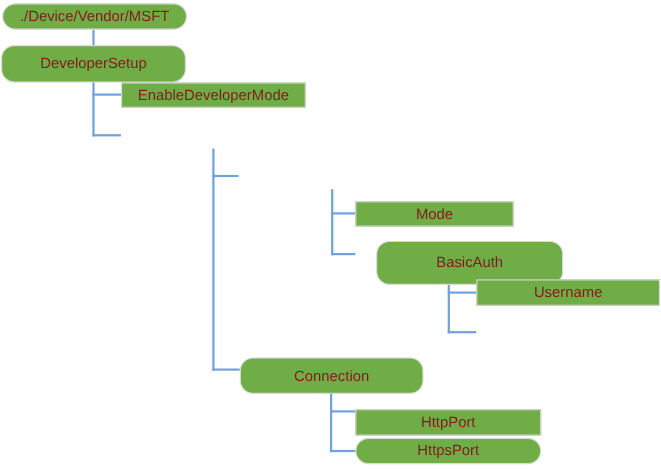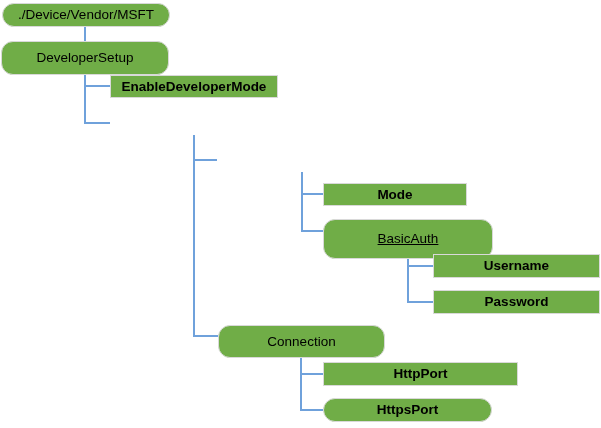--- a/index.html
+++ b/index.html
@@ -13,49 +13,49 @@
     height: 428px;
     background: #ffffff;
     font-family: "Liberation Sans", sans-serif;
     overflow: hidden;
   }
   .node {
     position: absolute;
     box-sizing: border-box;
     background: #70AD47;
     border: 1.5px solid #d9d9d9;
-    color: #000000;
+    color: #7f1d1d;
     font-size: 13.5px;
     line-height: 1;
     display: flex;
     align-items: center;
     justify-content: center;
     text-align: center;
     white-space: nowrap;
   }
   .pill { border-radius: 12px; }
-  .rect { border-radius: 0; font-weight: bold; }
+  .rect { border-radius: 0; }
 
   .line {
     position: absolute;
     background: #6FA1DB;
   }
 
   
   .n-msft                  { left: 2px;   top: 3px;   width: 168px; height: 24px; }
   .n-developer-setup       { left: 1px;   top: 41px;  width: 168px; height: 34px; }
   .n-enable-developer-mode { left: 110px; top: 75px;  width: 168px; height: 23px; }
   .n-device-portal         { left: 110px; top: 112px; width: 167px; height: 23px; }
   .n-authentication        { left: 217px; top: 148px; width: 168px; height: 24px; }
   .n-mode                  { left: 323px; top: 183px; width: 144px; height: 23px; }
-  .n-basic-auth            { left: 323px; top: 219px; width: 170px; height: 40px; text-decoration: underline; }
+  .n-basic-auth            { left: 342px; top: 219px; width: 170px; height: 40px; }
   .n-username              { left: 433px; top: 254px; width: 167px; height: 24px; }
   .n-password              { left: 433px; top: 290px; width: 167px; height: 24px; }
   .n-connection            { left: 218px; top: 325px; width: 167px; height: 33px; }
-  .n-http-port             { left: 323px; top: 362px; width: 195px; height: 24px; }
+  .n-http-port             { left: 323px; top: 372px; width: 169px; height: 24px; }
   .n-https-port            { left: 323px; top: 398px; width: 169px; height: 24px; border-radius: 12px; }
 
   
   .c1  { left: 84px;  top: 27px;  width: 2px;  height: 14px; }
   .c2  { left: 84px;  top: 64px;  width: 2px;  height: 60px; }
   .c3  { left: 84px;  top: 85px;  width: 26px; height: 2px;  }
   .c4  { left: 84px;  top: 122px; width: 26px; height: 2px;  }
   .c5  { left: 193px; top: 135px; width: 2px;  height: 202px;}
   .c6  { left: 193px; top: 159px; width: 24px; height: 2px;  }
   .c7  { left: 193px; top: 335px; width: 25px; height: 2px;  }
@@ -90,18 +90,17 @@
   <div class="line c14"></div>
   <div class="line c15"></div>
   <div class="line c16"></div>
 
   <div class="node pill n-msft">./Device/Vendor/MSFT</div>
   <div class="node pill n-developer-setup">DeveloperSetup</div>
   <div class="node rect n-enable-developer-mode">EnableDeveloperMode</div>
   <div class="node rect n-mode">Mode</div>
   <div class="node pill n-basic-auth">BasicAuth</div>
   <div class="node rect n-username">Username</div>
-  <div class="node rect n-password">Password</div>
   <div class="node pill n-connection">Connection</div>
   <div class="node rect n-http-port">HttpPort</div>
   <div class="node rect n-https-port">HttpsPort</div>
 
 </div>
 
 </body></html>

